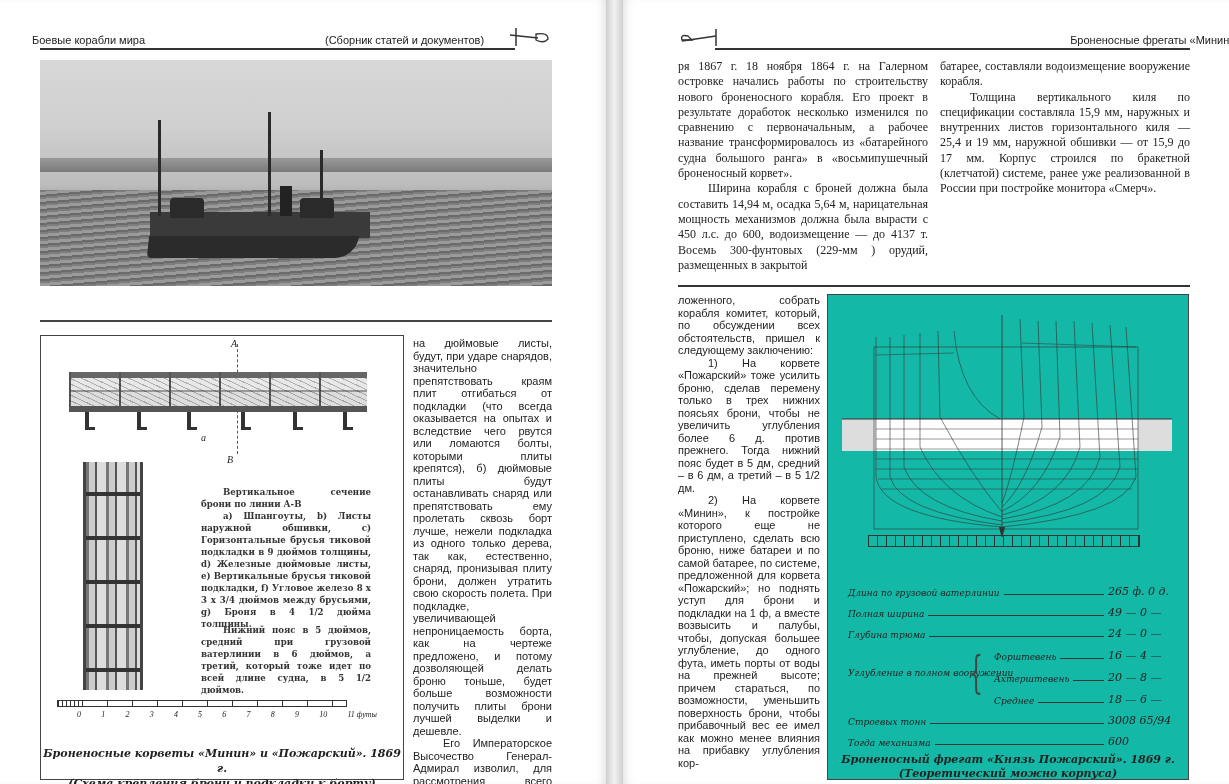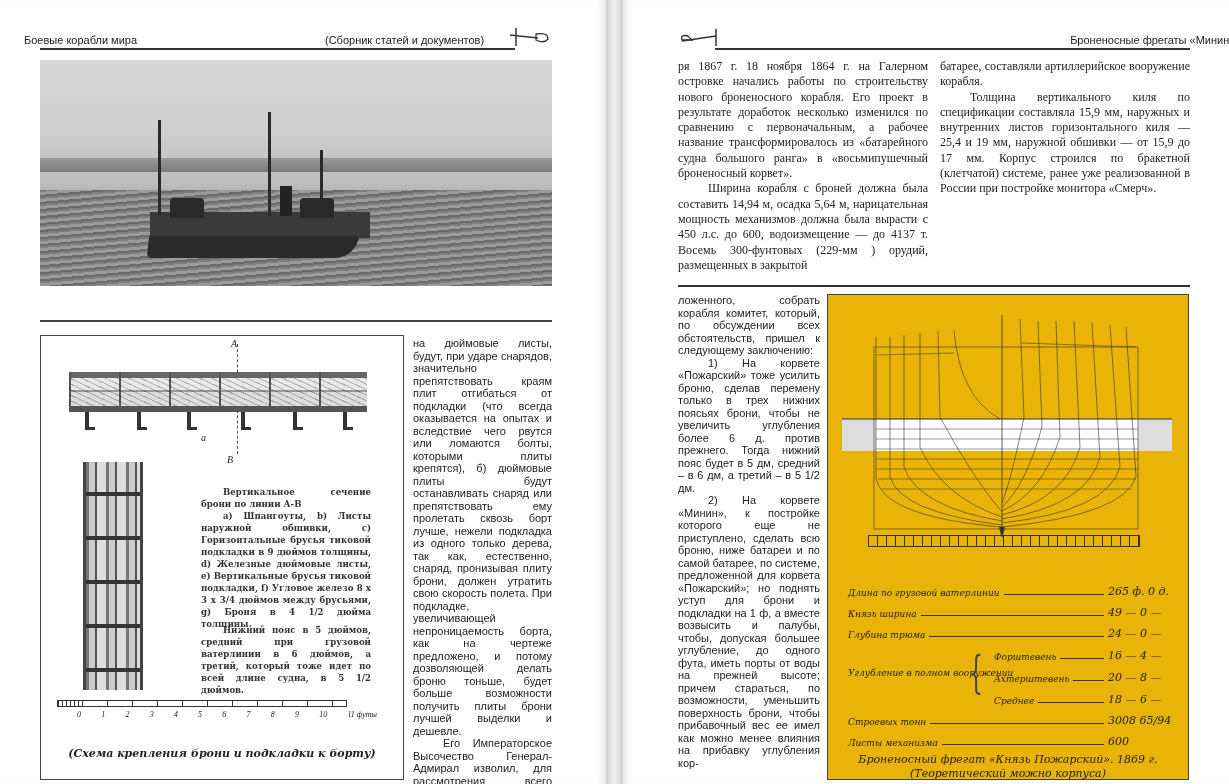--- a/index.html
+++ b/index.html
@@ -54,41 +54,41 @@
   .col-sans { position: absolute; font-family: "Liberation Sans", sans-serif; font-size: 11px; line-height: 12.5px; color: #222; text-align: justify; hyphens: manual; }
   .col-sans p { margin: 0; }
   .col-sans .ind { text-indent: 30px; }
 
   
   .col-serif { position: absolute; font-family: "Liberation Serif", serif; font-size: 12px; line-height: 15.3px; color: #222; text-align: justify; }
   .col-serif p { margin: 0; }
   .col-serif .ind { text-indent: 30px; }
   .divider-right { position: absolute; left: 55px; top: 285px; width: 512px; height: 2px; background: #333; }
 
-  .drawing-box { position: absolute; left: 204px; top: 294px; width: 362px; height: 486px; border: 1.5px solid #444; background: #eab308; }
+  .drawing-box { position: absolute; left: 204px; top: 294px; width: 362px; height: 486px; border: 1.5px solid #444; background: #14b8a6; }
   .hull-drawing { position: absolute; left: 14px; top: 12px; width: 330px; height: 230px; }
   .hull-scale { position: absolute; left: 40px; top: 240px; width: 272px; height: 12px; border: 1px solid #333;
         background: repeating-linear-gradient(90deg, transparent 0 8px, #333 8px 9px); }
   .spec-table { position: absolute; left: 20px; top: 282px; width: 326px; font-family: "DejaVu Serif", serif; font-style: italic; font-size: 9px; color: #222; }
   .spec-row { display: flex; align-items: flex-end; height: 21px; }
   .spec-label { white-space: nowrap; }
   .spec-fill { flex: 1; border-bottom: 1px solid #333; margin: 0 4px 3px 4px; }
   .spec-value { white-space: nowrap; font-size: 11px; min-width: 66px; }
   .spec-group { display: flex; align-items: center; height: 66px; }
   .spec-group .g-label { white-space: nowrap; width: 110px; }
   .spec-group .brace { font-size: 44px; font-style: normal; line-height: 1; margin: 0 4px; color: #444; font-family: "DejaVu Serif", serif; transform: scaleX(.5); }
   .spec-group .g-rows { flex: 1; }
   .spec-group .spec-row { height: 22px; }
-  .drawing-caption { position: absolute; left: 0; top: 458px; width: 100%; text-align: center; font-family: "DejaVu Serif", serif; font-weight: normal; font-style: italic; font-size: 11px; line-height: 14px; }
+  .drawing-caption { position: absolute; left: 0; top: 458px; width: 100%; text-align: center; font-family: "DejaVu Serif", serif; font-weight: bold; font-style: italic; font-size: 11px; line-height: 14px; }
 </style>
 </head>
 <body>
 
 <div class="page page-left">
-  <div class="running-head" style="left:24px;">Боевые корабли мира</div>
+  <div class="running-head" style="left:32px;">Боевые корабли мира</div>
   <div class="running-head" style="left:325px;">(Сборник статей и документов)</div>
   <div class="rule" style="left:40px; top:48px; width:475px;"></div>
   <svg class="ship-emblem" style="left:508px; top:26px;" viewBox="0 0 44 24">
     <line x1="8" y1="2" x2="8" y2="20" stroke="#333" stroke-width="1.5"></line>
     <line x1="2" y1="9" x2="30" y2="12" stroke="#333" stroke-width="1.5"></line>
     <path d="M28 8 Q40 6 40 13 Q36 18 28 14 Z" fill="none" stroke="#333" stroke-width="1.3"></path>
   </svg>
 
   <div class="photo">
     <div class="shore"></div>
@@ -145,20 +145,21 @@
       <span>5</span>
       <span>6</span>
       <span>7</span>
       <span>8</span>
       <span>9</span>
       <span>10</span>
       <span>11 футы</span>
     </div>
 
     <div class="figure-caption">
+      <div>Броненосные корветы «Минин» и «Пожарский». 1869 г.</div>
       <div>(Схема крепления брони и подкладки к борту)</div>
     </div>
   </div>
 
   <div class="col-sans" style="left:413px; top:337px; width:139px;">
     <p>на дюймовые листы, будут, при ударе снарядов, значительно препятствовать краям плит отгибаться от подкладки (что всегда оказывается на опытах и вследствие чего рвутся или ломаются болты, которыми плиты крепятся), б) дюймовые плиты будут останавливать снаряд или препятствовать ему пролетать сквозь борт лучше, нежели подкладка из одного только дерева, так как, естественно, снаряд, пронизывая плиту брони, должен утратить свою скорость полета. При подкладке, увеличивающей непроницаемость борта, как на чертеже предложено, и потому дозволяющей делать броню тоньше, будет больше возможности получить плиты брони лучшей выделки и дешевле.</p>
     <p class="ind">Его Императорское Высочество Генерал-Адмирал изволил, для рассмотрения всего вышеиз-</p>
   </div>
 </div>
 
@@ -171,21 +172,21 @@
     <line x1="38" y1="3" x2="38" y2="20" stroke="#333" stroke-width="1.5"></line>
   </svg>
   <div class="rule" style="left:92px; top:48px; width:475px;"></div>
   <div class="running-head" style="right:40px;">Броненосные фрегаты «Минин» и «Пожарский»</div>
 
   <div class="col-serif" style="left:55px; top:59px; width:250px;">
     <p>ря 1867 г. 18 ноября 1864 г. на Галерном островке начались работы по строительству нового броненосного корабля. Его проект в результате доработок несколько изменился по сравнению с первоначальным, а рабочее название трансформировалось из «батарейного судна большого ранга» в «восьмипушечный броненосный корвет».</p>
     <p class="ind">Ширина корабля с броней должна была составить 14,94 м, осадка 5,64 м, нарицательная мощность механизмов должна была вырасти с 450 л.с. до 600, водоизмещение — до 4137 т. Восемь 300-фунтовых (229-мм ) орудий, размещенных в закрытой</p>
   </div>
   <div class="col-serif" style="left:317px; top:59px; width:250px;">
-    <p>батарее, составляли артиллерийское вооружение корабля.</p>
+    <p>батарее, составляли водоизмещение вооружение корабля.</p>
     <p class="ind">Толщина вертикального киля по спецификации составляла 15,9 мм, наружных и внутренних листов горизонтального киля — 25,4 и 19 мм, наружной обшивки — от 15,9 до 17 мм. Корпус строился по бракетной (клетчатой) системе, ранее уже реализованной в России при постройке монитора «Смерч».</p>
   </div>
   <div class="divider-right"></div>
 
   <div class="col-sans" style="left:55px; top:294px; width:142px;">
     <p>ложенного, собрать корабля комитет, который, по обсуждении всех обстоятельств, пришел к следующему заключению:</p>
     <p class="ind">1) На корвете «Пожарский» тоже усилить броню, сделав перемену только в трех нижних поясьях брони, чтобы не увеличить углубления более 6 д. против прежнего. Тогда нижний пояс будет в 5 дм, средний – в 6 дм, а третий – в 5 1/2 дм.</p>
     <p class="ind">2) На корвете «Минин», к постройке которого еще не приступлено, сделать всю броню, ниже батареи и по самой батарее, по системе, предложенной для корвета «Пожарский»; но поднять уступ для брони и подкладки на 1 ф, а вместе возвысить и палубы, чтобы, допуская большее углубление, до одного фута, иметь порты от воды на прежней высоте; причем стараться, по возможности, уменьшить поверхность брони, чтобы прибавочный вес ее имел как можно менее влияния на прибавку углубления кор-</p>
   </div>
 
@@ -226,21 +227,21 @@
     </svg>
     <div class="hull-scale"></div>
 
     <div class="spec-table">
       <div class="spec-row">
         <span class="spec-label">Длина по грузовой ватерлинии</span>
           <span class="spec-fill"></span>
           <span class="spec-value">265 ф.  0 д.</span>
       </div>
       <div class="spec-row">
-        <span class="spec-label">Князь ширина</span>
+        <span class="spec-label">Полная ширина</span>
           <span class="spec-fill"></span>
           <span class="spec-value">49 — 0 —</span>
       </div>
       <div class="spec-row">
         <span class="spec-label">Глубина трюма</span>
           <span class="spec-fill"></span>
           <span class="spec-value">24 — 0 —</span>
       </div>
       <div class="spec-group">
         <span class="g-label">Углубление в полном вооружении</span>
@@ -262,21 +263,21 @@
               <span class="spec-value">18 — 6 —</span>
             </div>
         </div>
       </div>
       <div class="spec-row">
         <span class="spec-label">Строевых тонн</span>
           <span class="spec-fill"></span>
           <span class="spec-value">3008 65/94</span>
       </div>
       <div class="spec-row">
-        <span class="spec-label">Листы механизма</span>
+        <span class="spec-label">Тогда механизма</span>
           <span class="spec-fill"></span>
           <span class="spec-value">600</span>
       </div>
     </div>
 
     <div class="drawing-caption">
       <div>Броненосный фрегат «Князь Пожарский». 1869 г.</div>
       <div>(Теоретический можно корпуса)</div>
     </div>
   </div>

